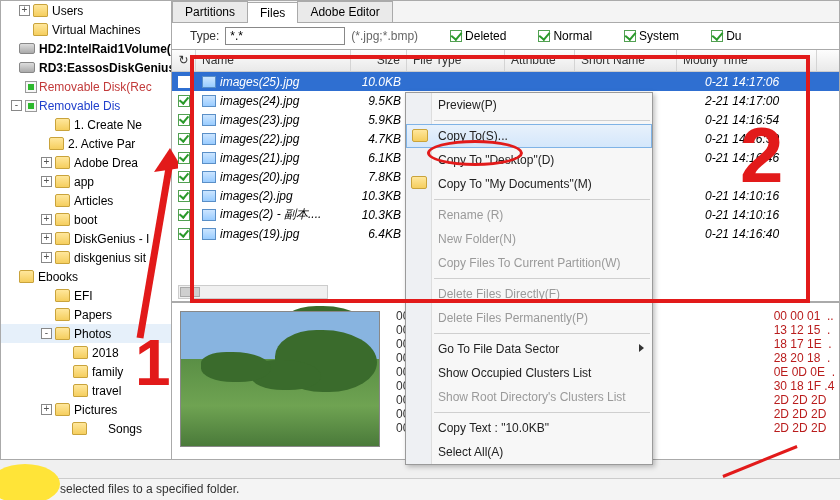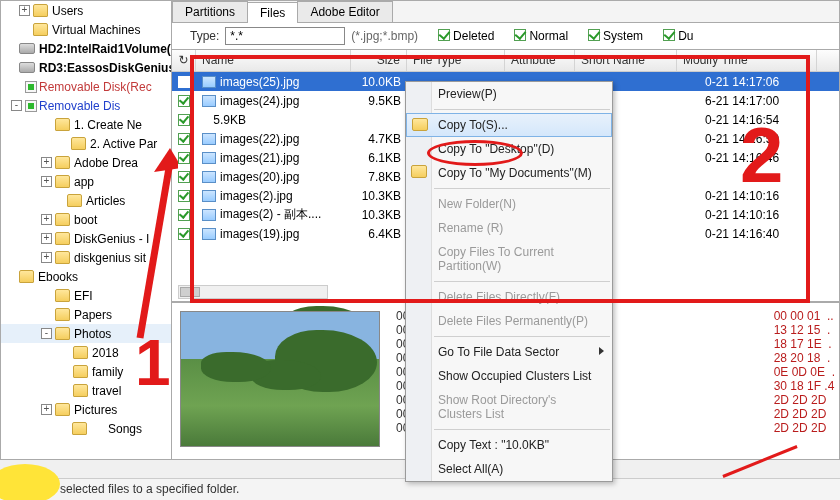--- a/index.html
+++ b/index.html
@@ -27,59 +27,59 @@
 
 .tabs { display: flex; border-bottom: 1px solid #aaa; background: #f4f4f4; height: 22px; }
 .tab { padding: 3px 12px; border: 1px solid #aaa; border-bottom: none; background: #eaeaea; margin-right: -1px; cursor: pointer; }
 .tab.active { background: #fff; position: relative; top: 1px; }
 
 
 .filter-row { display: flex; align-items: center; height: 26px; padding: 0 18px; gap: 6px; }
 .filter-row .nlabel { color: #333; }
 .filter-row input.pat { width: 120px; height: 18px; border: 1px solid #888; padding: 0 4px; }
 .ext-hint { color: #666; }
-.chk { display: flex; align-items: flex-start; gap: 3px; margin-left: 14px; }
+.chk { display: flex; align-items: center; gap: 3px; margin-left: 26px; }
 .chk .box { width: 12px; height: 12px; border: 1px solid #52a052; background: #fff; position: relative; }
 .chk .box::after { content:''; position:absolute; width:5px; height:8px; border:2px solid #2a9a2a; border-top:none; border-left:none; transform:rotate(40deg); left:2px; top:-1px; }
 
 
 .redbox { position: absolute; left: 190px; top: 55px; width: 620px; height: 248px; border: 4px solid #e21a1a; pointer-events: none; z-index: 50; }
 
 
 .list { position: absolute; left: 0; top: 48px; right: 0; height: 250px; border-top: 1px solid #aaa; }
 .list-header { display: flex; background: linear-gradient(#fdfdfd,#e9e9e9); border-bottom: 1px solid #ccc; height: 22px; }
 .list-header .col { padding: 3px 6px; border-right: 1px solid #d4d4d4; color: #333; }
 .col.chk-col { width: 24px; text-align:center; }
 .col.name { width: 155px; }
 .col.size { width: 56px; text-align: right; }
 .col.ftype { width: 98px; }
 .col.attr { width: 70px; }
 .col.sname { width: 102px; }
 .col.mtime { width: 140px; }
 
 .rows { }
-.row { display: flex; height: 19px; align-items: center; }
+.row { display: flex; height: 19px; align-items: center; font-style: italic; }
 .row.sel { background: #2f6fd1; color: #fff; }
 .row .cell { padding: 0 6px; overflow: hidden; white-space: nowrap; }
 .cell.chk-col { width: 24px; display:flex; justify-content:center; }
 .cbox { width: 12px; height: 12px; border: 1px solid #52a052; background: #fff; position: relative; }
 .cbox::after { content:''; position:absolute; width:4px; height:7px; border:2px solid #2a9a2a; border-top:none; border-left:none; transform:rotate(40deg); left:2px; top:-1px; }
 .row.sel .cbox { border-color:#fff; }
 .row.sel .cbox::after { border-color:#fff; }
 .img-ico { width: 14px; height: 12px; background: linear-gradient(#cce5ff,#99ccff); border: 1px solid #5a8fc7; display:inline-block; margin-right:4px; vertical-align:middle; }
 .cell.name { width: 155px; }
 .cell.size { width: 56px; text-align: right; }
 .cell.mtime { width: 140px; margin-left: auto; }
 
 
 .hscroll { position:absolute; left:6px; bottom:0; width:150px; height:14px; background:#f0f0f0; border:1px solid #ccc; }
 .hscroll .thumb { position:absolute; left:1px; top:1px; width:20px; height:10px; background:#cfcfcf; border:1px solid #aaa; }
 
 
-.ctx-menu { position: absolute; left: 405px; top: 81px; width: 208px; background: #f7f7f7; border: 1px solid #9a9a9a; box-shadow: 2px 2px 5px rgba(0,0,0,0.25); z-index: 40; }
+.ctx-menu { position: absolute; left: 405px; top: 92px; width: 248px; background: #f7f7f7; border: 1px solid #9a9a9a; box-shadow: 2px 2px 5px rgba(0,0,0,0.25); z-index: 40; }
 .ctx-left { position:absolute; left:0; top:0; bottom:0; width:26px; background:#eef0f3; border-right:1px solid #ddd; }
 .ctx-menu .mi { position:relative; padding: 5px 10px 5px 32px; color: #222; cursor: pointer; }
 .ctx-menu .mi.hover { background: linear-gradient(#e8f1fb,#d4e7fb); border: 1px solid #7fb3e6; padding: 4px 9px 4px 31px; }
 .ctx-menu .mi.disabled { color: #9a9a9a; }
 .ctx-menu .sep { height: 1px; background: #cfcfcf; margin: 3px 2px 3px 28px; }
 .ctx-menu .mi .arrow { position:absolute; right:8px; top:7px; width:0; height:0; border-top:4px solid transparent; border-bottom:4px solid transparent; border-left:5px solid #333; }
 .ctx-fold { position:absolute; left:5px; width:16px; height:13px; background:linear-gradient(#ffe79c,#f5ce5e); border:1px solid #c9a33b; border-radius:2px; }
 .red-oval { position:absolute; left:427px; top:140px; width:96px; height:26px; border:3px solid #e21a1a; border-radius:50%; z-index:60; pointer-events:none; }
 
 
@@ -134,36 +134,36 @@
       <div class="tree-item blue" style="padding-left: 10px;">
         <span class="exp">-</span>
         <span class="gsq"></span>
         <span class="lbl">Removable Dis</span>
       </div>
       <div class="tree-item" style="padding-left: 40px; text-align: center;">
         <span class="exp blank"></span>
         <span class="folder-ico"></span>
         <span class="lbl">1. Create Ne</span>
       </div>
-      <div class="tree-item" style="padding-left: 56px; text-align: right;">
+      <div class="tree-item" style="padding-left: 34px; text-align: right;">
         <span class="exp blank"></span>
         <span class="folder-ico"></span>
         <span class="lbl">2. Active Par</span>
       </div>
       <div class="tree-item" style="padding-left: 40px;">
         <span class="exp">+</span>
         <span class="folder-ico"></span>
         <span class="lbl">Adobe Drea</span>
       </div>
       <div class="tree-item" style="padding-left: 40px;">
         <span class="exp">+</span>
         <span class="folder-ico"></span>
         <span class="lbl">app</span>
       </div>
-      <div class="tree-item" style="padding-left: 52px;">
+      <div class="tree-item" style="padding-left: 40px;">
         <span class="exp blank"></span>
         <span class="folder-ico"></span>
         <span class="lbl">Articles</span>
       </div>
       <div class="tree-item" style="padding-left: 40px;">
         <span class="exp">+</span>
         <span class="folder-ico"></span>
         <span class="lbl">boot</span>
       </div>
       <div class="tree-item" style="padding-left: 40px;">
@@ -270,26 +270,27 @@
             <span class="cell name"><span class="img-ico"></span>images(25).jpg</span>
             <span class="cell size">10.0KB</span>
             <span class="cell mtime">0-21 14:17:06</span>
           </div>
           <div class="row">
             <span class="cell chk-col">
               <span class="cbox"></span>
             </span>
             <span class="cell name"><span class="img-ico"></span>images(24).jpg</span>
             <span class="cell size">9.5KB</span>
-            <span class="cell mtime">6-21 14:17:00</span>
-          </div>
-          <div class="row">
-            <span class="cell chk-col">
-              <span class="cbox"></span>
-            </span>
+            <span class="cell mtime">2-21 14:17:00</span>
+          </div>
+          <div class="row">
+            <span class="cell chk-col">
+              <span class="cbox"></span>
+            </span>
+            <span class="cell name"><span class="img-ico"></span>images(23).jpg</span>
             <span class="cell size">5.9KB</span>
             <span class="cell mtime">0-21 14:16:54</span>
           </div>
           <div class="row">
             <span class="cell chk-col">
               <span class="cbox"></span>
             </span>
             <span class="cell name"><span class="img-ico"></span>images(22).jpg</span>
             <span class="cell size">4.7KB</span>
             <span class="cell mtime">0-21 14:16:50</span>
@@ -368,22 +369,22 @@
 </div>
 
 <div class="ctx-menu">
   <div class="ctx-left"></div>
   <div class="mi">Preview(P)</div>
   <div class="sep"></div>
   <div class="mi hover"><span class="ctx-fold" style="top:4px"></span><span>Copy To(S)...</span></div>
   <div class="mi">Copy To "Desktop"(D)</div>
   <div class="mi"><span class="ctx-fold" style="top:4px"></span><span>Copy To "My Documents"(M)</span></div>
   <div class="sep"></div>
+  <div class="mi disabled">Rename (R)</div>
   <div class="mi disabled">New Folder(N)</div>
-  <div class="mi disabled">Rename (R)</div>
   <div class="mi disabled">Copy Files To Current Partition(W)</div>
   <div class="sep"></div>
   <div class="mi disabled">Delete Files Directly(F)</div>
   <div class="mi disabled">Delete Files Permanently(P)</div>
   <div class="sep"></div>
   <div class="mi"><span>Go To File Data Sector</span><span class="arrow"></span></div>
   <div class="mi">Show Occupied Clusters List</div>
   <div class="mi disabled">Show Root Directory's Clusters List</div>
   <div class="sep"></div>
   <div class="mi">Copy Text : "10.0KB"</div>

